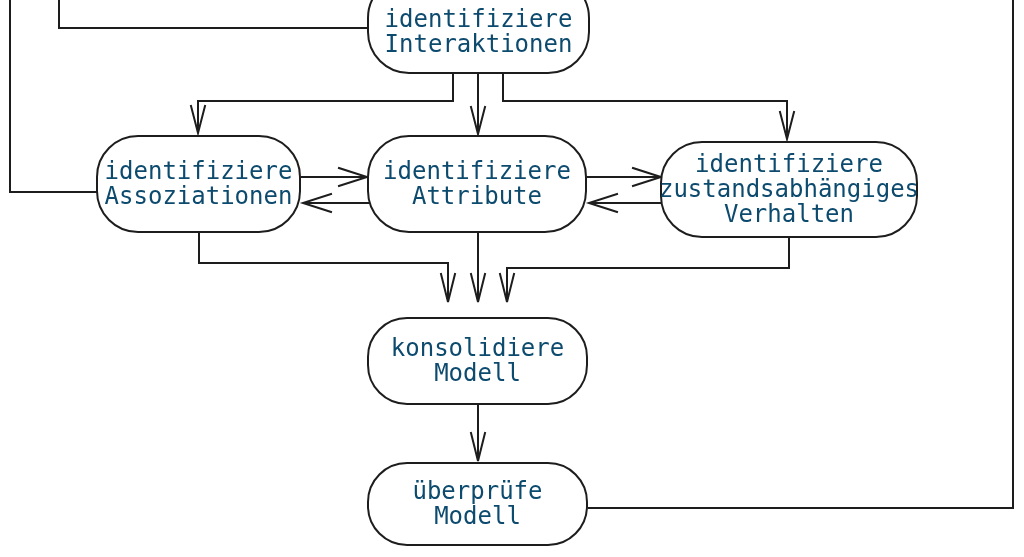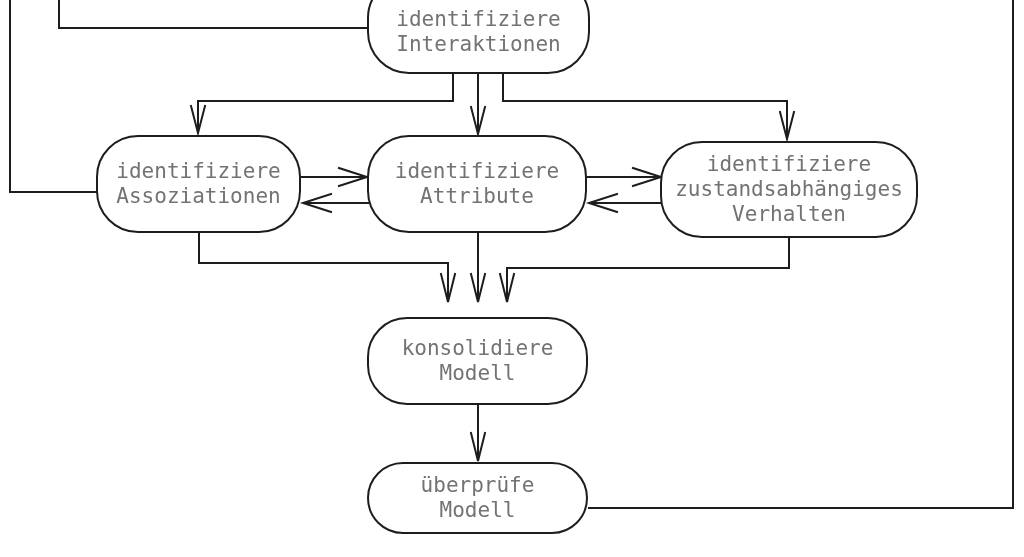--- a/index.html
+++ b/index.html
@@ -34,30 +34,30 @@
     box-sizing: border-box;
     background: #ffffff;
     border: 2px solid #1d1d1d;
     display: flex;
     align-items: center;
     justify-content: center;
   }
   .node .label {
     white-space: pre-line;
     text-align: center;
-    font-size: 21px;
+    font-size: 24px;
     line-height: 25px;
-    color: #737373;
+    color: #0c4a6e;
   }
   #node-interaktionen { left: 367px; top: -24px; width: 223px; height: 98px; border-radius: 42px; padding-top: 14px; }
   #node-assoziationen { left: 96px;  top: 135px; width: 205px; height: 98px; border-radius: 42px; }
   #node-attribute     { left: 367px; top: 135px; width: 220px; height: 98px; border-radius: 42px; }
   #node-verhalten     { left: 660px; top: 141px; width: 258px; height: 97px; border-radius: 42px; }
   #node-konsolidiere  { left: 367px; top: 317px; width: 221px; height: 88px; border-radius: 40px; }
-  #node-ueberpruefe   { left: 367px; top: 462px; width: 221px; height: 72px; border-radius: 40px; }
+  #node-ueberpruefe   { left: 367px; top: 462px; width: 221px; height: 84px; border-radius: 40px; }
 </style>
 </head>
 <body>
 
 <div id="stage">
 
   <svg id="edges" width="1024" height="557" viewBox="0 0 1024 557" aria-hidden="true">
 
     <path d="M 59 -3 V 28 H 370"></path>
 

